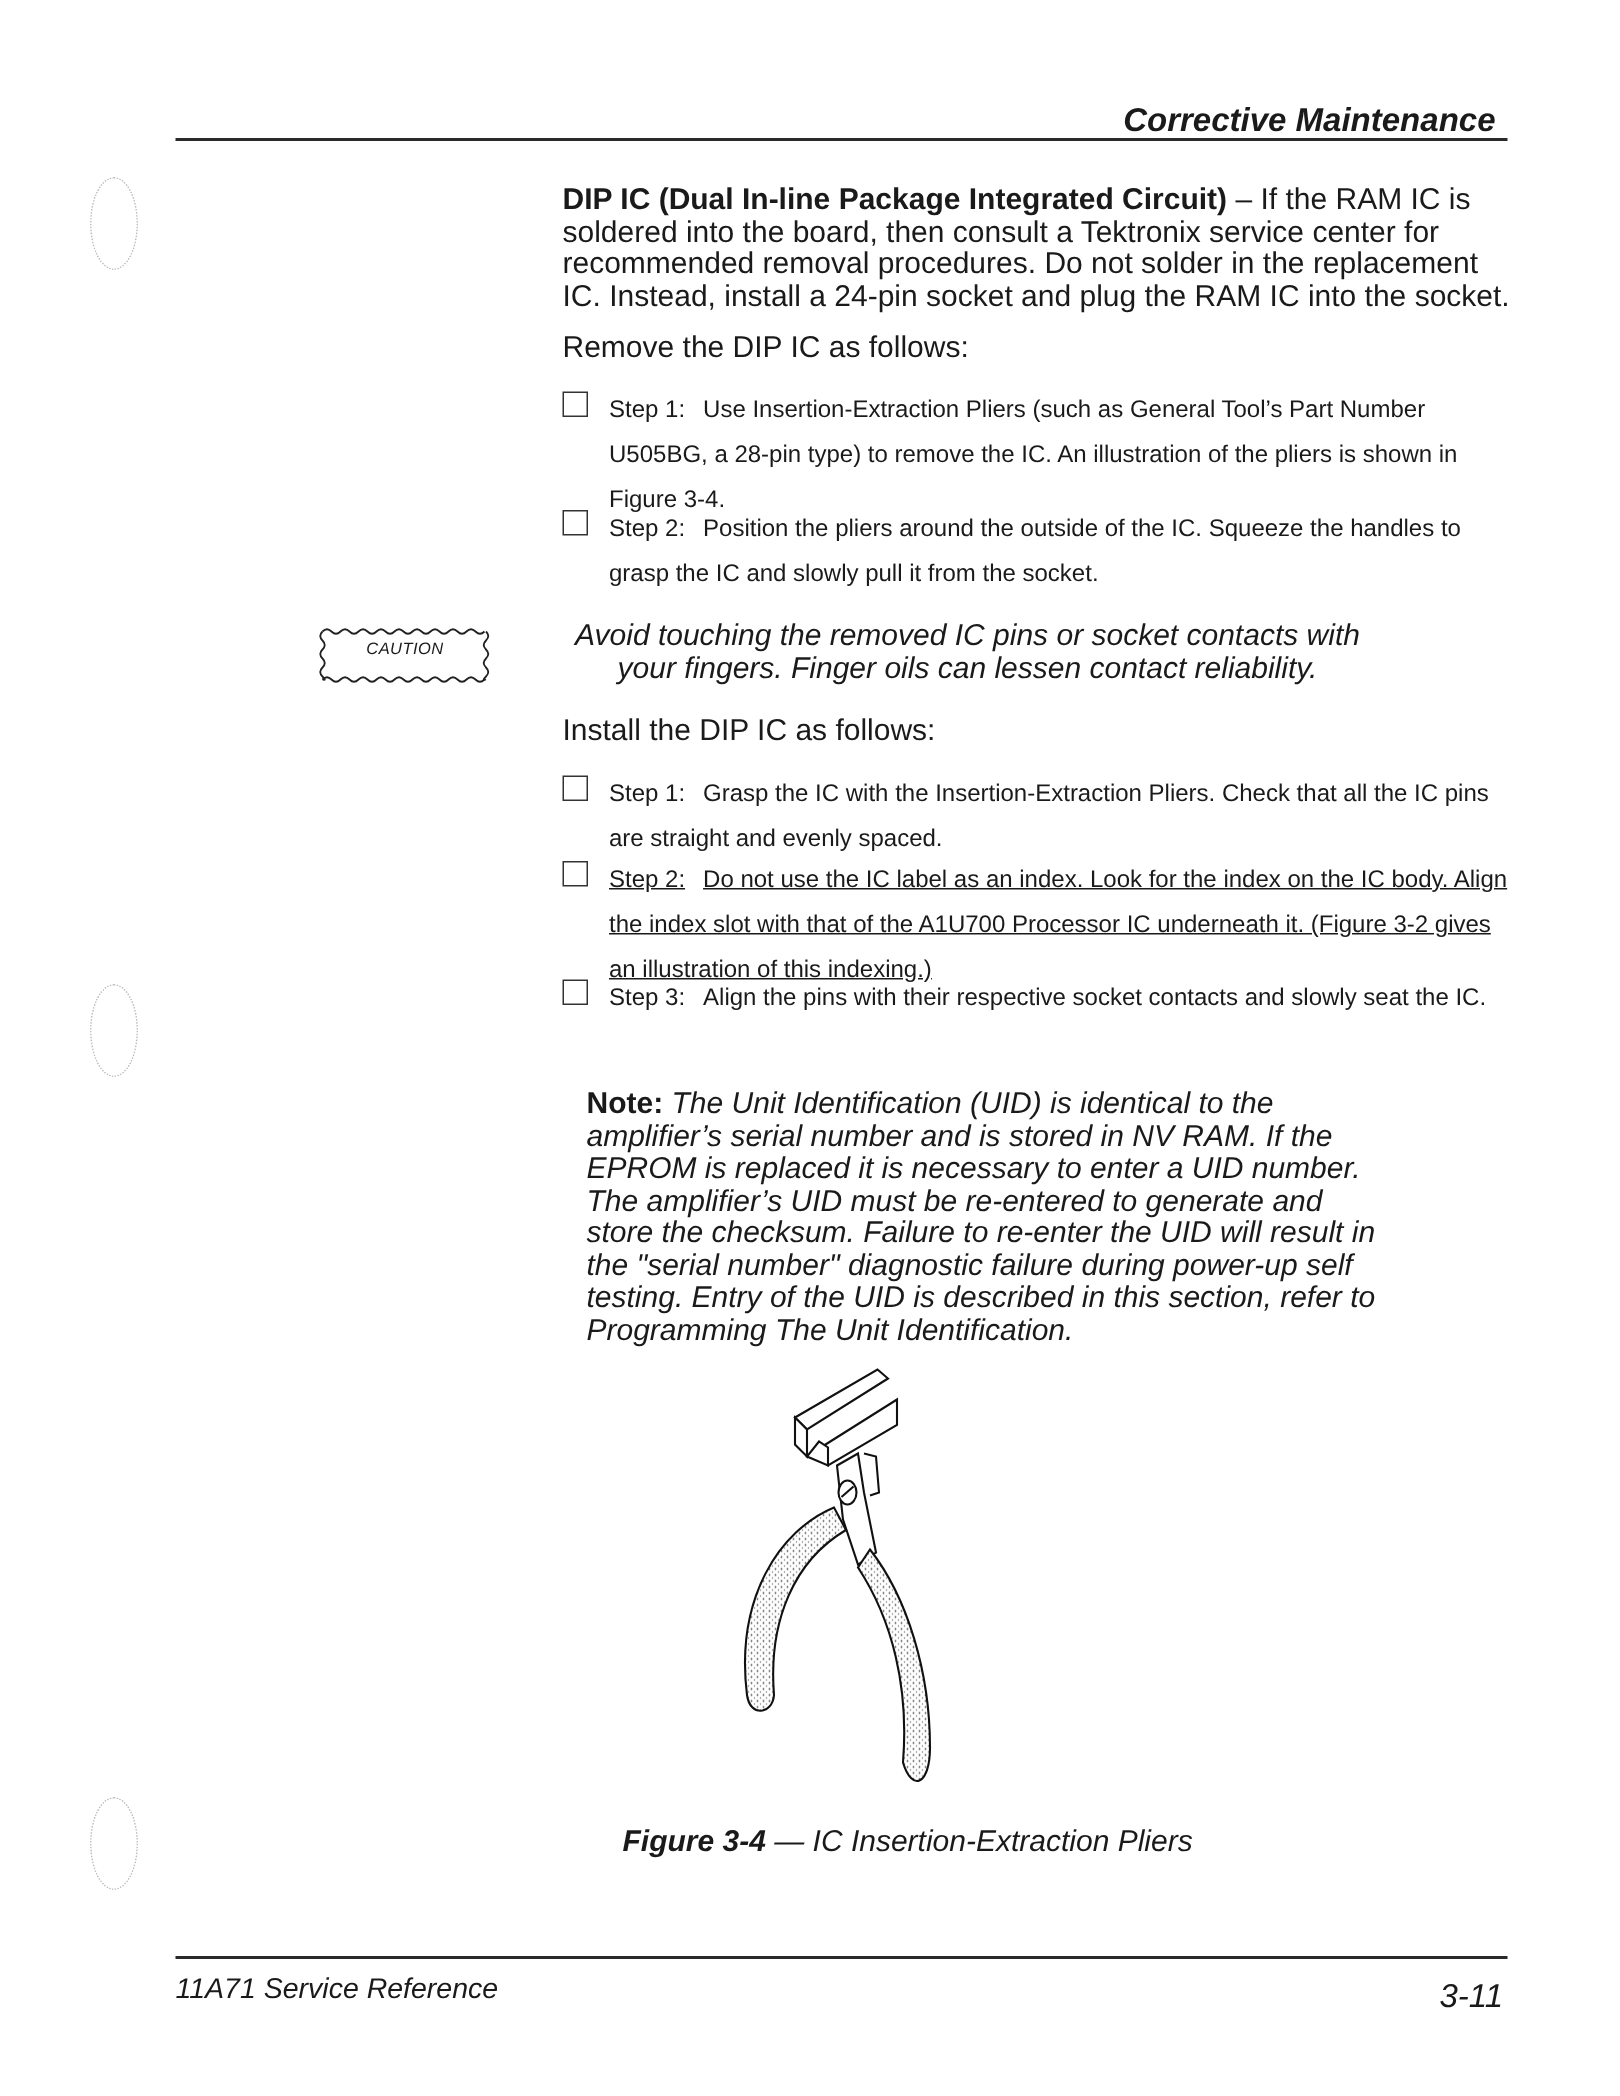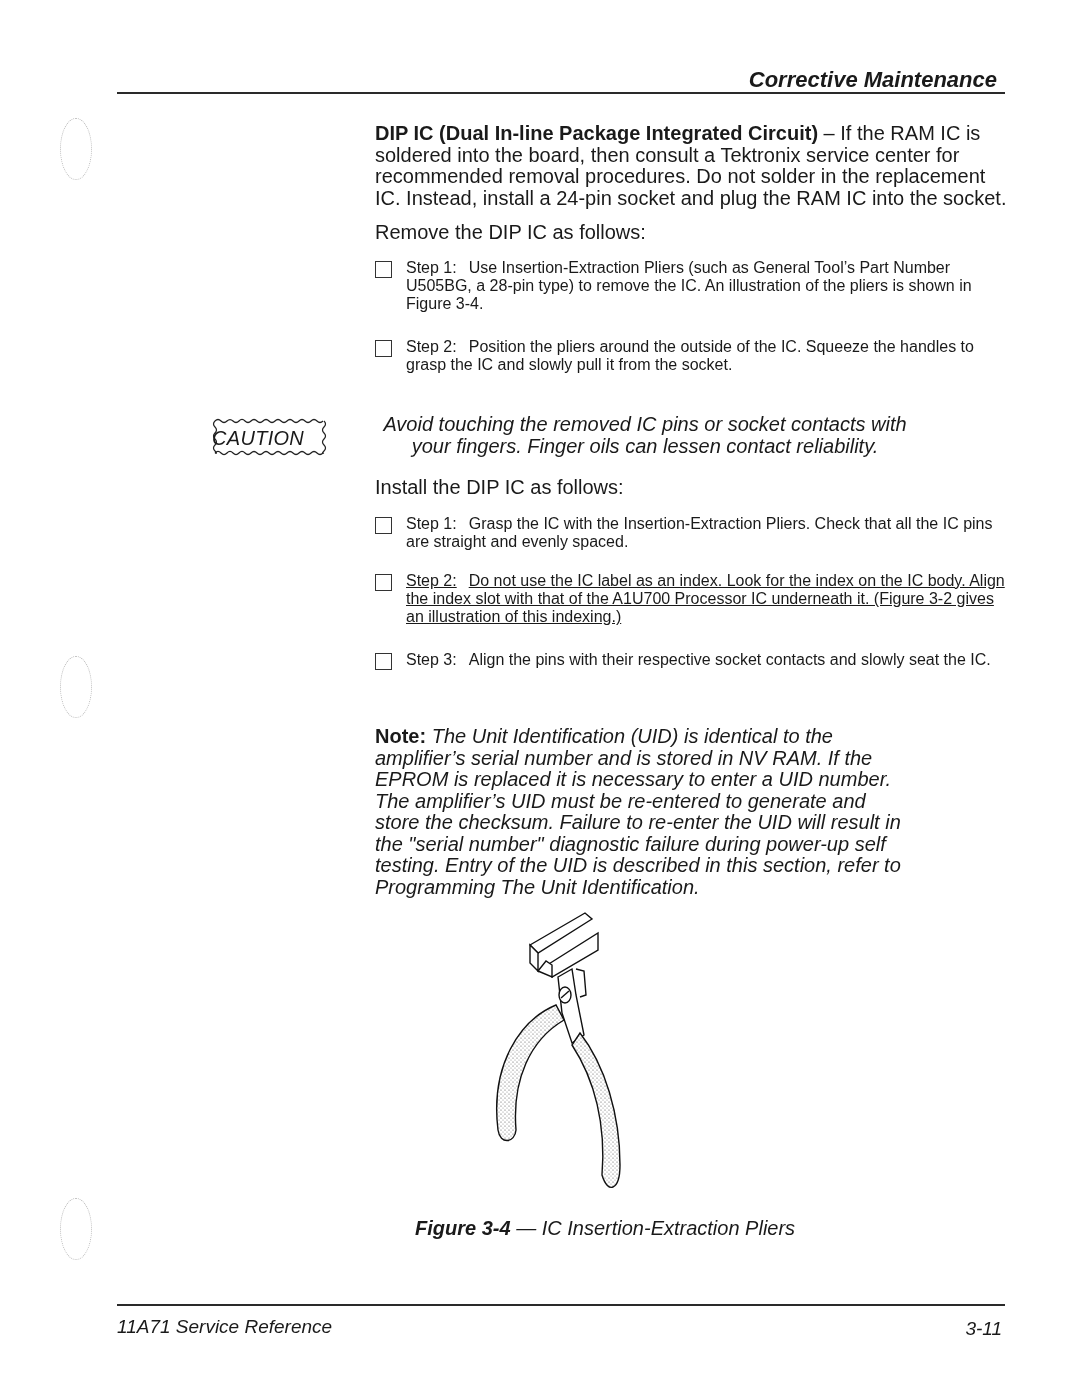--- a/index.html
+++ b/index.html
@@ -3,31 +3,31 @@
 <meta charset="utf-8">
 <style>
   html, body { margin:0; padding:0; background:#ffffff; }
   body { width:1080px; height:1397px; position:relative; overflow:hidden;
          font-family:"Liberation Sans", sans-serif; color:#1a1a1a; }
   .abs { position:absolute; }
   .header-title { right:83px; top:67px; font-size:22px; font-weight:bold; font-style:italic; }
   .rule { left:117px; width:888px; height:2px; background:#2a2a2a; }
   .para { left:375px; width:640px; font-size:20px; line-height:21.5px; }
   .bold { font-weight:bold; }
-  .step { left:375px; width:640px; font-size:16px; line-height:18px; display:flex; }
+  .step { left:375px; width:640px; font-size:16px; line-height:30px; display:flex; }
   .step .box { flex:0 0 auto; width:17px; height:17px; border:1.5px solid #333; margin-top:2px; margin-right:14px; box-sizing:border-box; }
   .step .txt { flex:1 1 auto; }
   .step .lbl { margin-right:12px; }
   .italic { font-style:italic;text-align:center; }
   .caution { left:212px; top:417px; width:116px; height:40px; }
-  .caution-label { position:absolute; left:0; right:0; top:10px; font-size:20px; font-style:italic; letter-spacing:0.3px; }
+  .caution-label { position:absolute; left:0; right:0; top:10px; text-align:center; font-size:11px; font-style:italic; letter-spacing:0.3px; }
   .punch { width:30px; height:60px; border-radius:50%; border:1px dotted #bbb; }
   .fig-caption { left:415px; top:1217px; font-size:20px; font-style:italic; }
   .footer-left { left:117px; top:1316px; font-size:19px; font-style:italic; }
-  .footer-right { right:78px; top:1318px; font-size:19px; font-style:italic; }
+  .footer-right { right:78px; top:1318px; font-size:22px; font-style:italic; }
 </style>
 </head>
 <body>
 
 <div class="abs punch" style="left:60px;top:118px;"></div>
 <div class="abs punch" style="left:60px;top:656px;"></div>
 <div class="abs punch" style="left:60px;top:1198px;"></div>
 
 <div class="abs header-title">Corrective Maintenance</div>
 <div class="abs rule" style="top:92px;"></div>
@@ -69,21 +69,21 @@
 <div class="abs step" style="top:572px;text-decoration:underline;">
   <div class="box"></div>
   <div class="txt"><span class="lbl">Step 2:</span><span>Do not use the IC label as an index. Look for the index on the IC body. Align the index slot with that of the A1U700 Processor IC underneath it. (Figure 3-2 gives an illustration of this indexing.)</span></div>
 </div>
 
 <div class="abs step" style="top:651px;">
   <div class="box"></div>
   <div class="txt"><span class="lbl">Step 3:</span><span>Align the pins with their respective socket contacts and slowly seat the IC.</span></div>
 </div>
 
-<div class="abs para" style="top:726px;width:540px;">
+<div class="abs para" style="top:726px;width:540px;margin-left:16px;">
   <span class="bold">Note:</span>
   <span class="italic">The Unit Identification (UID) is identical to the amplifier’s serial number and is stored in NV RAM. If the EPROM is replaced it is necessary to enter a UID number. The amplifier’s UID must be re-entered to generate and store the checksum. Failure to re-enter the UID will result in the "serial number" diagnostic failure during power-up self testing. Entry of the UID is described in this section, refer to Programming The Unit Identification.</span>
 </div>
 
 <svg class="abs" style="left:480px;top:905px;" width="180" height="300" viewBox="0 0 180 300">
   <defs>
     <pattern id="stipple" width="4" height="4" patternUnits="userSpaceOnUse">
       <rect width="4" height="4" fill="#ffffff"></rect>
       <circle cx="1" cy="1" r="0.6" fill="#555"></circle>
       <circle cx="3" cy="3" r="0.5" fill="#777"></circle>

